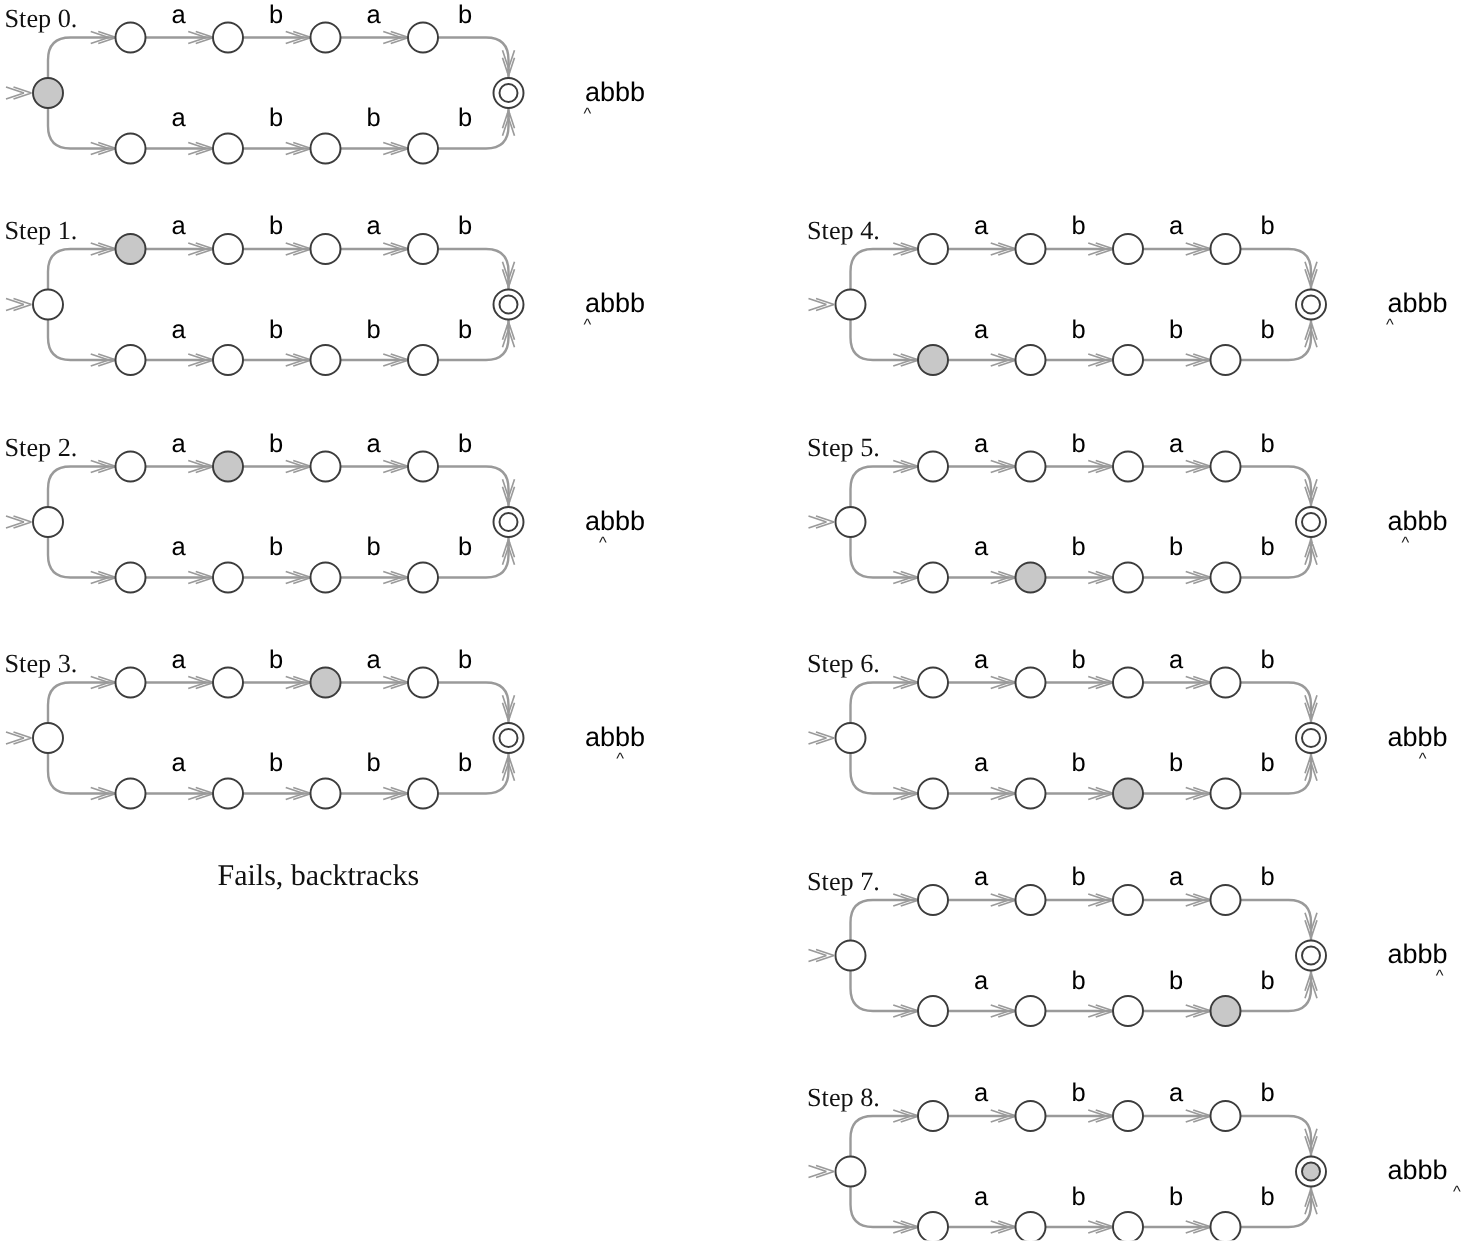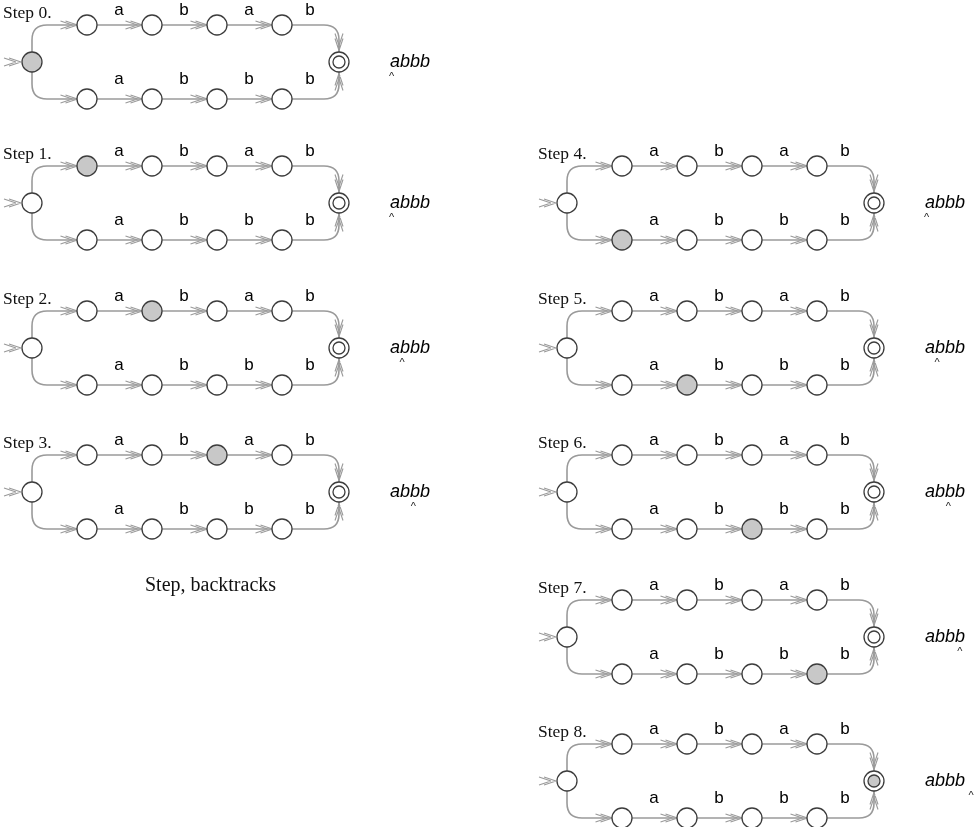--- a/index.html
+++ b/index.html
@@ -7,21 +7,21 @@
     position:relative;width:974px;height:827px;background:#ffffff;
     overflow:hidden;
     font-family:"Liberation Sans","DejaVu Sans",sans-serif;
   }
   .step-block{position:absolute;width:440px;height:128px;}
   .step-block svg{position:absolute;left:0;top:0;overflow:visible;}
   .input{
     position:absolute;left:388px;top:51px;height:30px;
     font-size:18px;line-height:20px;color:#000;letter-spacing:0px;
   }
-  .input .txt{position:relative;font-style:italic;}
+  .input .txt{position:relative;}
   .input .caret{
     position:absolute;top:15px;font-size:11px;color:#222;
   }
   .fails{
     position:absolute;left:145px;top:573px;
     font-family:"Liberation Serif","DejaVu Serif",serif;
     font-size:20px;color:#111;
   }
 </style>
 </head>
@@ -266,14 +266,14 @@
           <text x="182" y="84" text-anchor="middle" font-size="17" fill="#000000">b</text>
           <text x="247" y="15" text-anchor="middle" font-size="17" fill="#000000">a</text>
           <text x="247" y="84" text-anchor="middle" font-size="17" fill="#000000">b</text>
           <text x="308" y="15" text-anchor="middle" font-size="17" fill="#000000">b</text>
           <text x="308" y="84" text-anchor="middle" font-size="17" fill="#000000">b</text>
           <text x="1" y="18" font-family="'Liberation Serif','DejaVu Serif',serif" font-size="17.5" fill="#111">Step 8.</text>
         </svg>
         <div class="input"><span class="txt">abbb</span><span class="caret" style="left:43.6px">^</span></div>
       </div>
     </div>
-  <div class="fails">Step, backtracks</div>
+  <div class="fails">Fails, backtracks</div>
 </div>
 
 </body></html>

